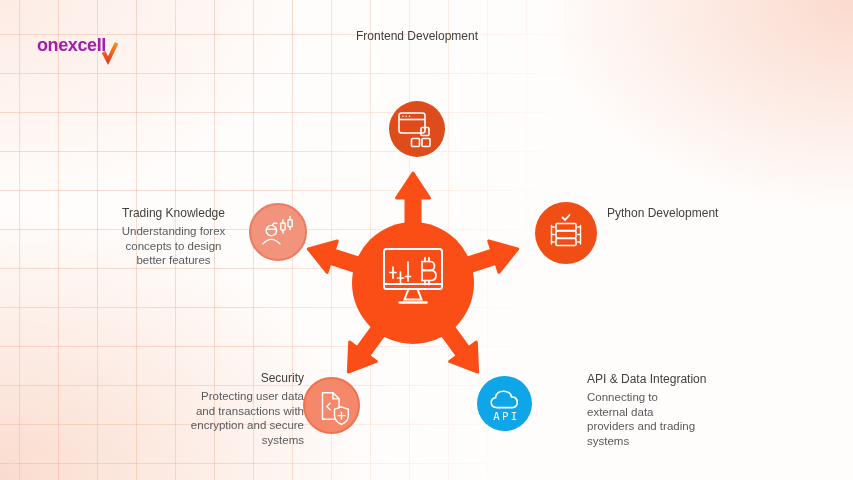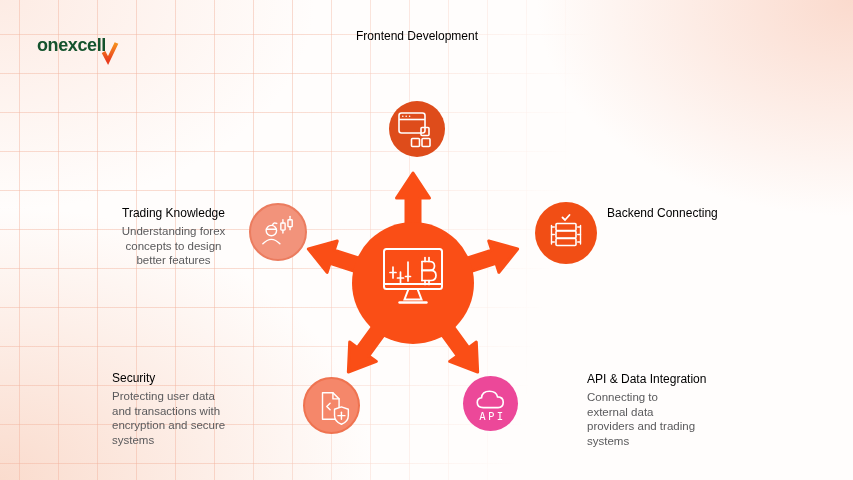--- a/index.html
+++ b/index.html
@@ -17,42 +17,42 @@
       linear-gradient(to right, rgba(242,178,156,0.45) 1px, transparent 1px),
       linear-gradient(to bottom, rgba(242,178,156,0.45) 1px, transparent 1px);
     background-size:39px 39px;
     background-position:19px 0px, 0px 34px;
     -webkit-mask-image:linear-gradient(100deg, #000 32%, transparent 64%);
     mask-image:linear-gradient(100deg, #000 32%, transparent 64%);
   }
 
   
   .logo{position:absolute;left:37px;top:34px;display:flex;align-items:flex-start;}
-  .logo-text{font-size:18px;font-weight:bold;color:#14532d;letter-spacing:-0.4px;line-height:22px;}
+  .logo-text{font-size:18px;font-weight:bold;color:#a21caf;letter-spacing:-0.4px;line-height:22px;}
   .logo-check{margin:7px 0 0 -6px;}
 
   
   .hub{position:absolute;left:0;top:0;}
 
   
   .node-circle{position:absolute;border-radius:50%;box-sizing:border-box;display:flex;align-items:center;justify-content:center;}
   .c-frontend{left:389px;top:101px;width:56px;height:56px;background:#DE4C1B;}
   .c-backend{left:535px;top:202px;width:62px;height:62px;background:#F14E15;}
   .c-trading{left:249px;top:203px;width:58px;height:58px;background:#F2937B;border:2px solid #EB7C5F;}
   .c-security{left:303px;top:377px;width:57px;height:57px;background:#F5876A;border:2px solid #EF7350;}
-  .c-api{left:463px;top:376px;width:55px;height:55px;background:#ec4899;}
+  .c-api{left:477px;top:376px;width:55px;height:55px;background:#0ea5e9;}
 
   
   .node-text{position:absolute;color:#5A5A5C;font-size:11.5px;line-height:14.8px;}
-  .node-title{font-size:12px;color:#000000;margin-bottom:3px;}
+  .node-title{font-size:12px;color:#404040;margin-bottom:3px;}
   .node-desc{white-space:pre-line;}
   .t-frontend{left:307px;top:29px;width:220px;text-align:center;}
   .t-backend{left:607px;top:206px;width:150px;text-align:left;}
   .t-trading{left:106px;top:206px;width:135px;text-align:center;}
-  .t-security{left:112px;top:371px;width:160px;text-align:left;}
+  .t-security{left:144px;top:371px;width:160px;text-align:right;}
   .t-api{left:587px;top:372px;width:150px;text-align:left;}
 </style>
 </head>
 <body>
 
 <div class="canvas">
 
   <div class="bg-tint"></div>
   <div class="bg-grid"></div>
 
@@ -133,21 +133,21 @@
           <path d="M 16.5 40 H 19.3"></path>
         <path d="M 45.5 23.5 V 42"></path>
         <path d="M 42.7 25 H 45.5"></path>
           <path d="M 42.7 32.5 H 45.5"></path>
           <path d="M 42.7 40 H 45.5"></path>
       </g>
       <path d="M 27.5 15.5 L 30 18 L 34.5 13" stroke-width="1.8"></path>
     </svg>
   </div>
   <div class="node-text t-backend">
-    <div class="node-title">Backend Connecting</div>
+    <div class="node-title">Python Development</div>
   </div>
 
   <div class="node-circle c-trading">
     <svg width="54" height="54" viewBox="0 0 57 57" fill="none" stroke="#FFFFFF" stroke-width="1.5" stroke-linecap="round">
       <circle cx="21.5" cy="27" r="5.5"></circle>
       <path d="M 16.2 25.6 H 26.8"></path>
       <path d="M 12.5 41 Q 21.5 31.5 30.5 41"></path>
       <path d="M 27.2 19.5 Q 23.5 17.8 22.8 21.3"></path>
       <rect x="31.5" y="19" width="4.5" height="7.5" rx="0.8"></rect>
       <path d="M 33.7 15.5 V 19"></path>

